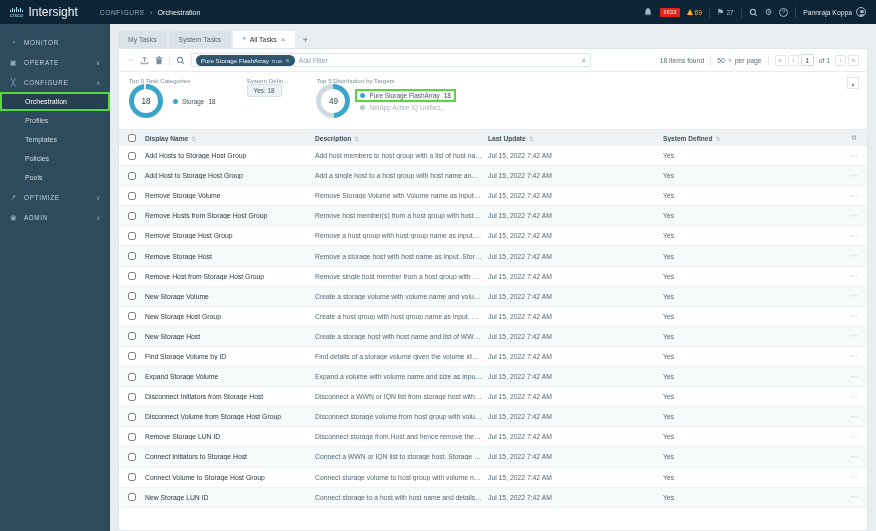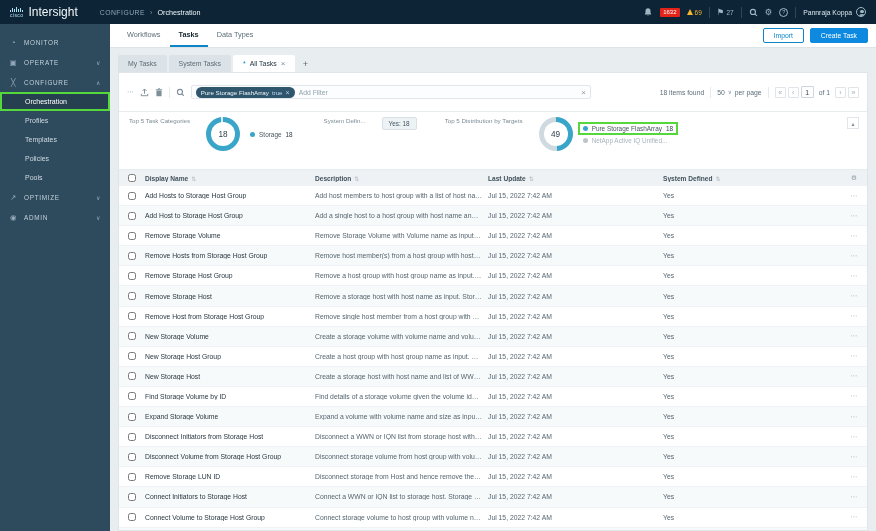--- a/index.html
+++ b/index.html
@@ -57,41 +57,41 @@
   .workspace{flex:1;display:flex;flex-direction:column;min-height:0;padding:6px 8px 0}
   .tabstrip{display:flex;align-items:flex-end;flex:0 0 18px}
   .ttab{height:17px;display:flex;align-items:center;gap:4px;padding:0 10px;font-size:6.9px;color:#5a6c76;background:#dce3e8;border-radius:2px 2px 0 0;margin-right:2px;cursor:pointer;white-space:nowrap}
   .ttab.active{background:#fff;color:#233440}
   .ttab .dirty{color:#0d85c8}
   .ttab .tclose{color:#7d909b;font-size:8px;cursor:pointer}
   .tadd{height:17px;width:16px;display:flex;align-items:center;justify-content:center;font-size:9px;color:#5a6c76;cursor:pointer}
   .panel{flex:1;background:#fff;border:1px solid #dfe5e9;display:flex;flex-direction:column;min-height:0}
 
   
-  .toolbar{flex:0 0 22px;border-bottom:1px solid #e7ecef;display:flex;align-items:center;gap:6px;padding:12px 8px;font-size:6.8px;color:#5d6f79}
+  .toolbar{flex:0 0 22px;border-bottom:1px solid #e7ecef;display:flex;align-items:center;gap:6px;padding:4px 8px;font-size:6.8px;color:#5d6f79}
   .tool-ic{color:#7e8f99;cursor:pointer;display:flex;align-items:center;line-height:1}
   .vdiv-l{width:1px;height:11px;background:#e4eaee}
   .filter-field{flex:0 1 400px;height:14px;border:1px solid #e0e7eb;border-radius:2px;display:flex;align-items:center;gap:4px;padding:0 4px;background:#fcfdfe}
   .chip{background:#30566e;color:#eef5f9;border-radius:7px;height:11px;display:flex;align-items:center;gap:3px;padding:0 5px;font-size:6.2px;white-space:nowrap}
   .chip-val{color:#bcd9ea}
   .chip-x{color:#bcd2df;cursor:pointer;font-size:7px}
   .filter-input{border:0;outline:0;flex:1;font-size:6.8px;color:#33434d;background:transparent;min-width:40px}
   .filter-input::placeholder{color:#93a3ad}
   .filter-clear{color:#8a9ba5;cursor:pointer;font-size:8px}
   .spacer{flex:1}
   .perpage{display:flex;align-items:center;gap:3px}
   .pp-chev{font-size:5.5px;color:#7e8f99;cursor:pointer}
   .pager{display:flex;align-items:center;gap:2px}
   .pg-btn{width:11px;height:11px;border:1px solid #dfe5e9;border-radius:1px;display:flex;align-items:center;justify-content:center;color:#9fadb5;font-size:7px;cursor:pointer}
   .pg-cur{min-width:13px;height:12px;border:1px solid #cdd6db;border-radius:1px;display:flex;align-items:center;justify-content:center;font-size:6.8px;color:#33434d;padding:0 2px}
   .pg-of{margin:0 3px;color:#5d6f79}
 
   
   .widgets{flex:0 0 58px;border-bottom:1px solid #e7ecef;display:flex;align-items:flex-start;gap:28px;padding:5px 10px 0;position:relative}
-  .widget{display:flex;flex-direction:row;gap:16px}
+  .widget{display:flex;flex-direction:column;gap:0}
   .w-title{font-size:6.2px;color:#7c8c96;white-space:nowrap}
   .w-body{display:flex;align-items:center;gap:7px}
   .donut{width:34px;height:34px;border-radius:50%;position:relative;flex-shrink:0}
   .donut-cat{background:conic-gradient(#38a5c9 0deg 352deg,#dfe8ec 352deg 360deg)}
   .donut-tgt{background:conic-gradient(#38a5c9 0deg 175deg,#cfdae0 175deg 360deg)}
   .donut-hole{position:absolute;inset:5px;background:#fff;border-radius:50%;display:flex;align-items:center;justify-content:center;font-size:8.2px;color:#31414b}
   .legend{display:flex;flex-direction:column;gap:3px}
   .legend-item{display:flex;align-items:center;gap:4px;font-size:6.4px;color:#45555f;white-space:nowrap;padding:1px 3px}
   .ldot{width:5px;height:5px;border-radius:50%;background:#38a5c9;flex-shrink:0}
   .legend-item.dim{color:#a8b4bc}
@@ -208,31 +208,20 @@
       </div>
       <div class="side-item">
         <span class="icn">◉</span>
         <span>ADMIN</span>
         <span class="chev">∨</span>
       </div>
     </aside>
 
     <div class="main">
 
-      <div class="page-header">
-        <div class="ptabs">
-          <span class="ptab">Workflows</span>
-          <span class="ptab active">Tasks</span>
-          <span class="ptab">Data Types</span>
-        </div>
-        <div class="header-actions">
-          <button class="btn btn-ghost">Import</button>
-          <button class="btn btn-primary">Create Task</button>
-        </div>
-      </div>
 
       <div class="workspace">
 
         <div class="tabstrip">
           <span class="ttab">My Tasks</span>
           <span class="ttab">System Tasks</span>
           <span class="ttab active">
             <span class="dirty">*</span>
             <span>All Tasks</span>
             <span class="tclose">×</span>

